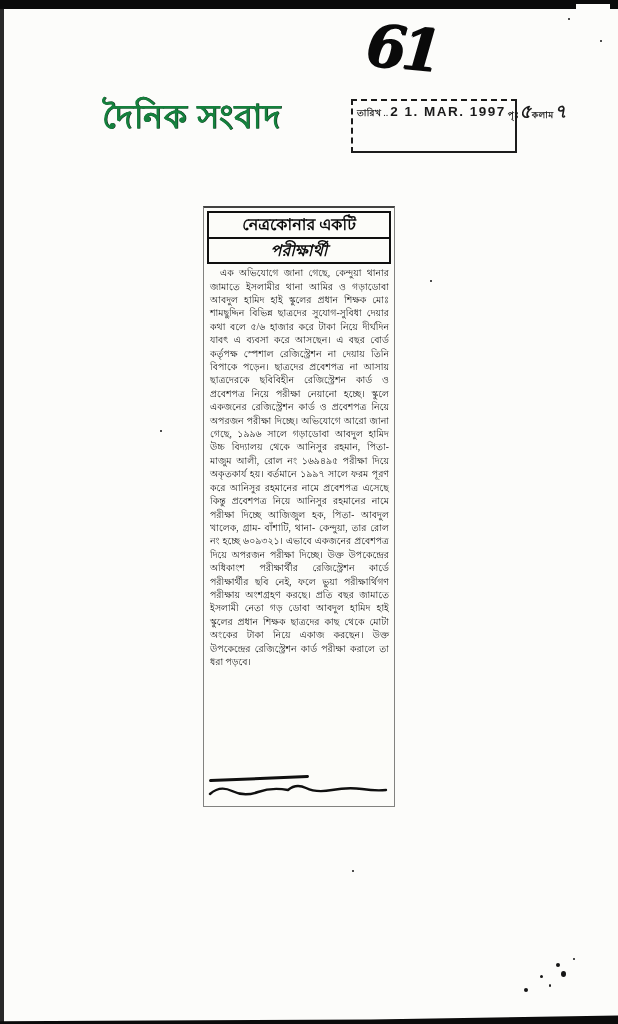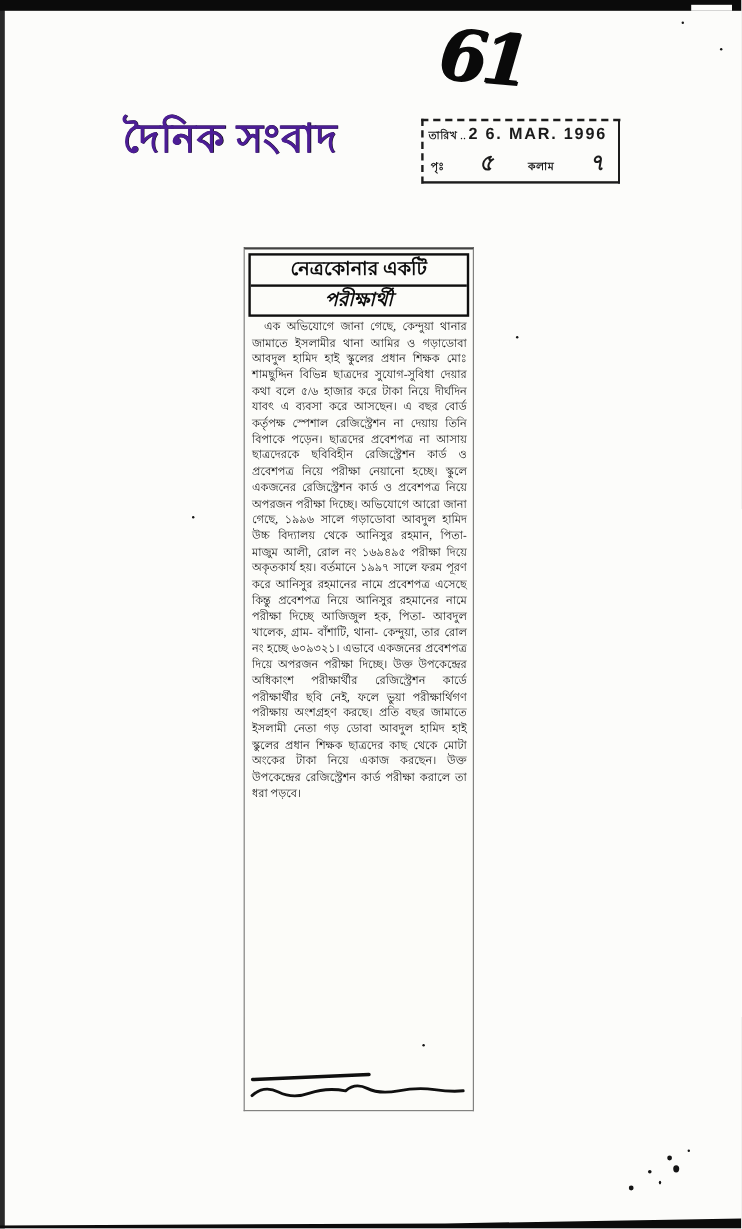--- a/index.html
+++ b/index.html
@@ -19,47 +19,47 @@
   
   .hand-num{
     position:absolute;left:366px;top:14px;
     font-family:"DejaVu Serif", serif;font-style:italic;font-weight:bold;
     font-size:58px;letter-spacing:-5px;transform:rotate(5deg);
     color:#0a0a0a;text-shadow:1px 1px 0 #0a0a0a;
   }
   
   .masthead{
     position:absolute;left:102px;top:98px;width:236px;
-    font-weight:bold;font-size:33px;line-height:1.2;color:#4c1d95;
+    font-weight:bold;font-size:33px;line-height:1.2;color:#15803d;
     letter-spacing:1px;white-space:nowrap;
     text-shadow:0.5px 0 0 #0d0d0d;
   }
   
   .stamp{
     position:absolute;left:351px;top:99px;width:166px;height:54px;
     border:2px solid #1c1c1c;border-style:dashed solid solid dashed;
     background:transparent;color:#1a1a1a;
-    display:flex;flex-direction:column;justify-content:space-between;
+    display:flex;justify-content:space-between;
     padding:3px 4px 4px 4px;box-sizing:border-box;
   }
   .stamp-row{display:flex;align-items:baseline;}
   .stamp-label{font-size:9px;font-weight:bold;letter-spacing:0.5px;}
   .stamp-dots{font-size:10px;margin:0 2px;}
   .stamp-date{
     font-family:"Liberation Sans", sans-serif;font-weight:bold;
     font-size:13.5px;letter-spacing:1.5px;white-space:nowrap;
   }
   .stamp-row2{display:flex;justify-content:space-between;align-items:baseline;padding:0 8px 0 2px;}
   .stamp-hand{
     font-family:"DejaVu Serif", serif;font-style:italic;font-weight:bold;
     font-size:19px;line-height:14px;transform:rotate(-4deg);
   }
   
   .clipping{
-    position:absolute;left:203px;top:206px;width:192px;height:720px;
+    position:absolute;left:203px;top:206px;width:192px;height:601px;
     box-sizing:border-box;background:#fcfcf9;
     border:1px solid rgba(30,30,30,.55);
     border-top:2px solid rgba(20,20,20,.8);
     overflow:hidden;
   }
   .headline-box{margin:3px 3px 0 3px;border:2px solid #0f0f0f;}
   .headline-line{
     text-align:center;font-weight:bold;font-size:16px;line-height:1.35;
     padding:1px 0;border-bottom:2px solid #0f0f0f;color:#0c0c0c;
     white-space:nowrap;overflow:hidden;
@@ -89,21 +89,21 @@
   <div class="edge-bottom"></div>
 
   <div class="hand-num">61</div>
 
   <div class="masthead">দৈনিক সংবাদ</div>
 
   <div class="stamp">
     <div class="stamp-row">
       <span class="stamp-label">তারিখ</span>
       <span class="stamp-dots">..</span>
-      <span class="stamp-date">2 6. MAR. 1996</span>
+      <span class="stamp-date">2 1. MAR. 1997</span>
     </div>
     <div class="stamp-row2">
       <span class="stamp-label">পৃঃ</span>
       <span class="stamp-hand">৫</span>
       <span class="stamp-label">কলাম</span>
       <span class="stamp-hand">৭</span>
     </div>
   </div>
 
   <div class="clipping">

